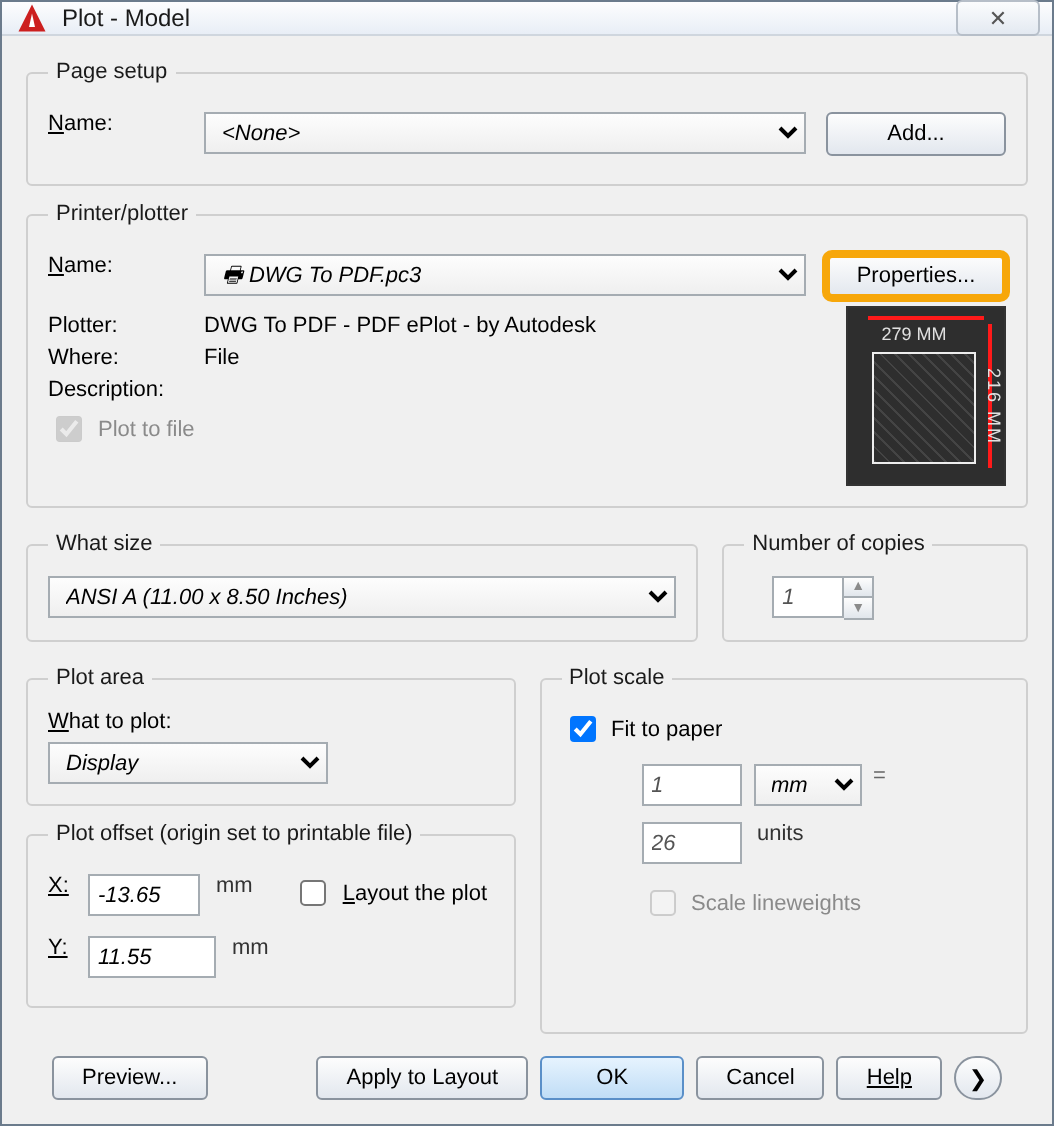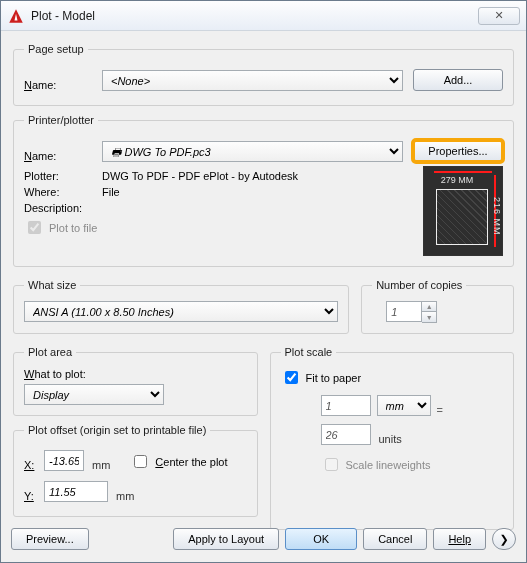--- a/index.html
+++ b/index.html
@@ -1,25 +1,25 @@
 <!DOCTYPE html>
 <html><head>
 <meta charset="utf-8">
 <style>
   * { box-sizing: border-box; font-family: "Segoe UI", Tahoma, sans-serif; font-size: 11px; }
   body { margin: 0; background: #fff; }
   .window { width: 527px; height: 563px; border: 1px solid #6b7b8c; background: #f0f0f0; position: relative; }
-  .titlebar { height: 30px; background: linear-gradient(#fdfdfe,#e8eef6); display: flex; align-items: center; padding: 0 6px; border-bottom: 1px solid #cfd6de; }
+  .titlebar { height: 17px; background: linear-gradient(#fdfdfe,#e8eef6); display: flex; align-items: center; padding: 0 6px; border-bottom: 1px solid #cfd6de; }
   .titleicon { width: 18px; height: 18px; margin-right: 6px; }
   .title { font-size: 12px; color: #1a1a1a; }
   .winbtn { margin-left: auto; width: 42px; height: 18px; border: 1px solid #b6bec8; border-radius: 3px; background: linear-gradient(#fbfcfd,#e3e9f1); display: flex; align-items: center; justify-content: center; color: #555; font-size: 11px; }
   .content { padding: 8px 12px 8px 12px; }
   fieldset { border: 1px solid #cfcfcf; border-radius: 3px; margin: 4px 0 8px 0; padding: 10px 10px 10px 10px; }
   legend { padding: 0 4px; color: #1a1a1a; }
-  .row { display: flex; align-items: flex-end; margin: 4px 0; }
+  .row { display: flex; align-items: flex-start; margin: 4px 0; }
   .lbl { width: 78px; }
   .lblU::first-letter { text-decoration: underline; }
   select, input[type=text] { height: 21px; border: 1px solid #a5acb2; background: #fff; padding: 1px 4px; font-style: italic; }
   select { background: linear-gradient(#fdfdfd,#efefef); }
   .btn { height: 22px; border: 1px solid #8a939e; background: linear-gradient(#fdfdfd,#e2e7ee); border-radius: 3px; padding: 0 14px; cursor: default; }
   .highlight { outline: 4px solid #f7a70a; outline-offset: -2px; }
   .two-col { display: flex; gap: 12px; }
   .col { flex: 1; }
   .preview-box { width: 80px; height: 90px; background: #2e2e2e; position: relative; border: 1px solid #333; margin-left: auto; }
   .pv-top { position: absolute; top: 4px; left: 10px; right: 10px; height: 2px; background: #ff1a1a; }
@@ -27,21 +27,21 @@
   .pv-right { position: absolute; top: 8px; right: 6px; bottom: 8px; width: 2px; background: #ff1a1a; }
   .pv-right-lbl2 { position: absolute; top: 30px; right: 0px; writing-mode: vertical-rl; color: #e0e0e0; font-size: 9px; letter-spacing: 1px; }
   .pv-rect { position: absolute; left: 12px; top: 22px; right: 14px; bottom: 10px; border: 1px solid #eee; background: repeating-linear-gradient(45deg,#444 0,#444 1px,transparent 1px,transparent 5px); }
   .disabled { color: #8a8a8a; }
   .checkbox { display: flex; align-items: center; gap: 5px; }
   .spin { display: inline-flex; }
   .spin input { width: 36px; }
   .spin-btns { display: flex; flex-direction: column; border: 1px solid #a5acb2; border-left: none; }
   .spin-btns span { height: 10px; width: 14px; display: flex; align-items: center; justify-content: center; font-size: 7px; background: linear-gradient(#fdfdfd,#e1e6ec); }
   .spin-btns span:first-child { border-bottom: 1px solid #a5acb2; }
-  .footer { display: flex; gap: 6px; padding: 6px 10px; align-items: flex-end; position: absolute; bottom: 6px; left: 0; right: 0; }
+  .footer { display: flex; gap: 6px; padding: 6px 25px; align-items: flex-end; position: absolute; bottom: 6px; left: 0; right: 0; }
   .footer .spacer { flex: 1; }
   .ok { background: linear-gradient(#e6f3fe,#c0ddf6); border-color: #5a8fc8; }
   .expand { width: 24px; height: 22px; border: 1px solid #8a939e; border-radius: 11px; background: linear-gradient(#fdfdfd,#e2e7ee); display: flex; align-items: center; justify-content: center; }
   .sel-wide { flex: 1; }
   .units { margin-left: 8px; color: #333; }
   .eq { margin-left: 6px; color: #666; }
 </style>
 </head>
 <body>
 
@@ -129,26 +129,26 @@
         <fieldset>
           <legend>Plot area</legend>
           <div class="lblU">What to plot:</div>
           <select style="width:140px;margin-top:4px"><option>Display</option></select>
         </fieldset>
 
         <fieldset>
           <legend>Plot offset (origin set to printable file)</legend>
           <div class="row">
             <span class="lblU" style="width:20px">X:</span>
-            <input type="text" style="width: 40px;" value="-13.65">
+            <input type="text" style="width: 56px;" value="-13.65">
             <span class="units">mm</span>
             <span style="width:20px"></span>
             <div class="checkbox">
                 <input type="checkbox" style="">
-                <span class="lblU">Center the plot</span>
+                <span class="lblU">Layout the plot</span>
               </div>
           </div>
           <div class="row" style="margin-top:10px">
             <span class="lblU" style="width:20px">Y:</span>
             <input type="text" style="width: 64px;" value="11.55">
             <span class="units">mm</span>
           </div>
         </fieldset>
       </div>
 

